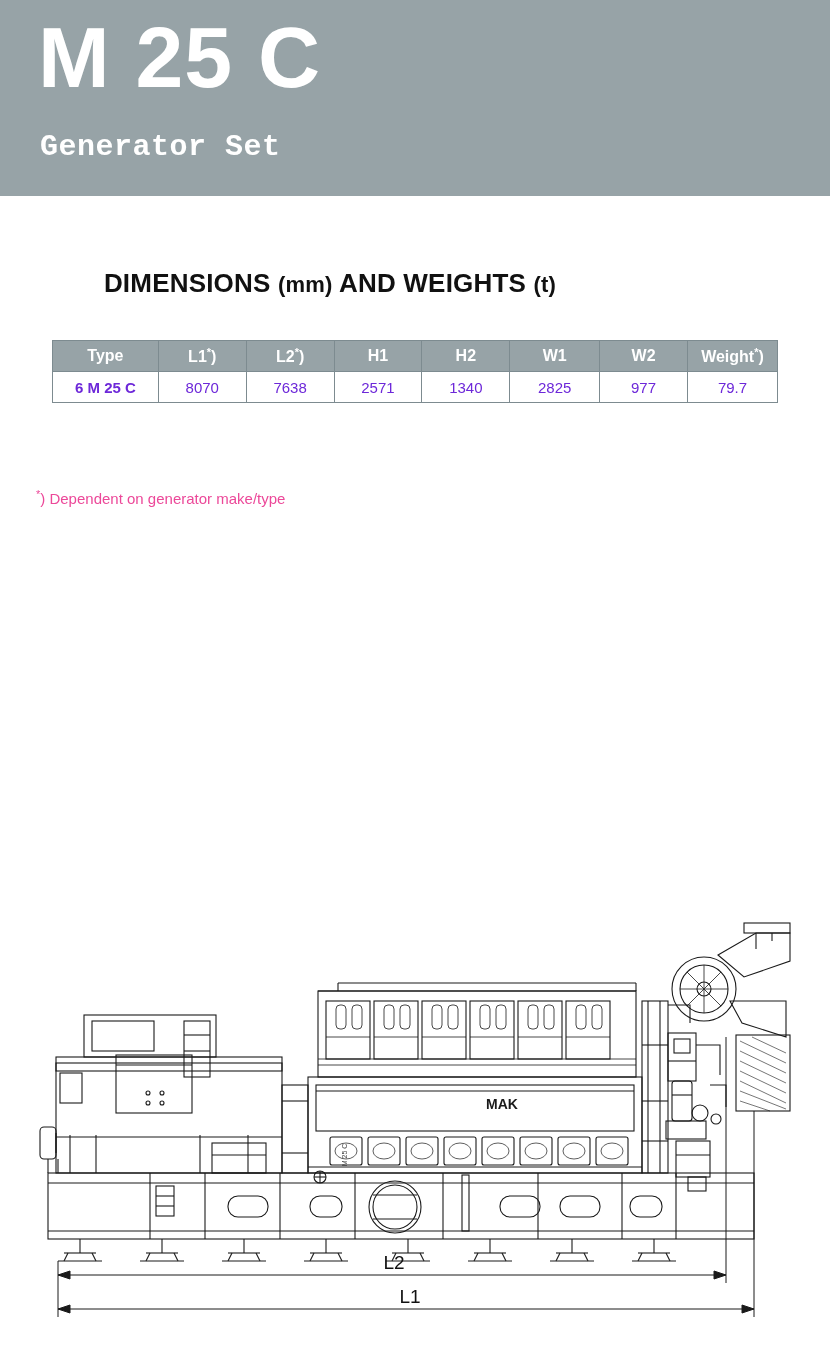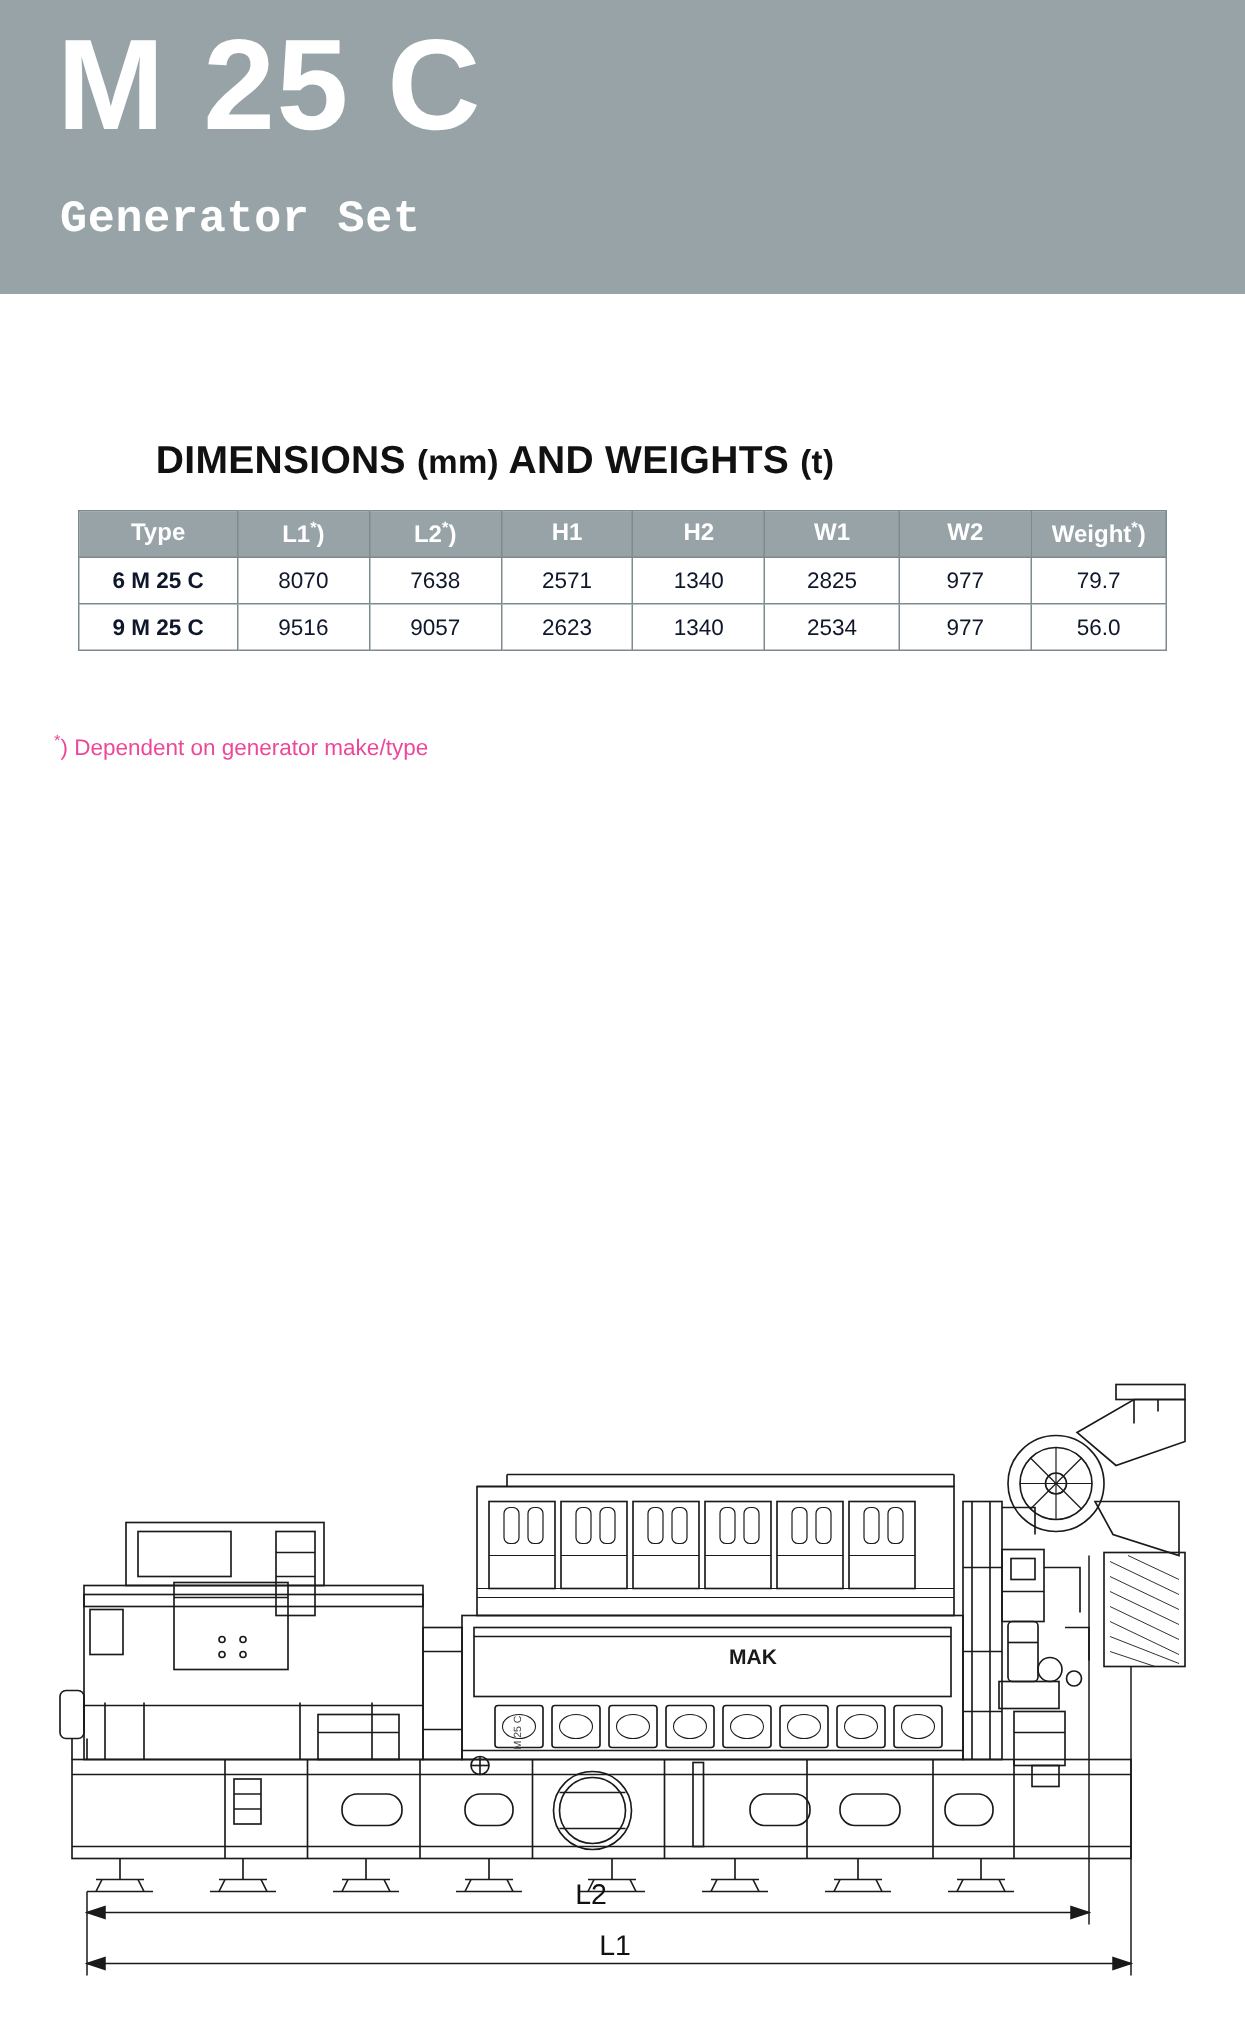--- a/index.html
+++ b/index.html
@@ -51,21 +51,20 @@
   .section-title {
     position: absolute;
     left: 0;
     top: 268px;
     width: 660px;
     text-align: center;
     font-size: 26px;
     font-weight: bold;
     color: #111111;
     letter-spacing: 0.2px;
-    margin-top: 23px;
   }
   .section-title .small {
     font-size: 22px;
   }
 
   
   .dim-table {
     position: absolute;
     left: 52px;
     top: 340px;
@@ -82,21 +81,21 @@
   }
   .dim-table thead th {
     background: #97a3a7;
     color: #ffffff;
     font-weight: bold;
     font-size: 16px;
   }
   .dim-table tbody td {
     background: #ffffff;
     font-size: 15px;
-    color: #0f172a;
+    color: #6d28d9;
   }
   .dim-table tbody td.rowhead {
     font-weight: bold;
     font-size: 15px;
   }
   .dim-table col.c0 { width: 106px; }
   .dim-table col.c1 { width: 88px; }
   .dim-table col.c2 { width: 88px; }
   .dim-table col.c3 { width: 88px; }
   .dim-table col.c4 { width: 88px; }
@@ -174,30 +173,20 @@
     <tr>
       <td class="rowhead">6 M 25 C</td>
       <td>8070</td>
       <td>7638</td>
       <td>2571</td>
       <td>1340</td>
       <td>2825</td>
       <td>977</td>
       <td>79.7</td>
     </tr>
-    <tr>
-      <td class="rowhead">9 M 25 C</td>
-      <td>9516</td>
-      <td>9057</td>
-      <td>2623</td>
-      <td>1340</td>
-      <td>2534</td>
-      <td>977</td>
-      <td>56.0</td>
-    </tr>
   </tbody>
 </table>
 
 <div class="footnote">
   <span class="star">*</span><span>) Dependent on generator make/type</span>
 </div>
 
 <div class="drawing">
 <svg width="830" height="430" viewBox="0 0 830 430" xmlns="http://www.w3.org/2000/svg">
   <g fill="none" stroke="#1a1a1a" stroke-width="1.1" stroke-linejoin="miter">

